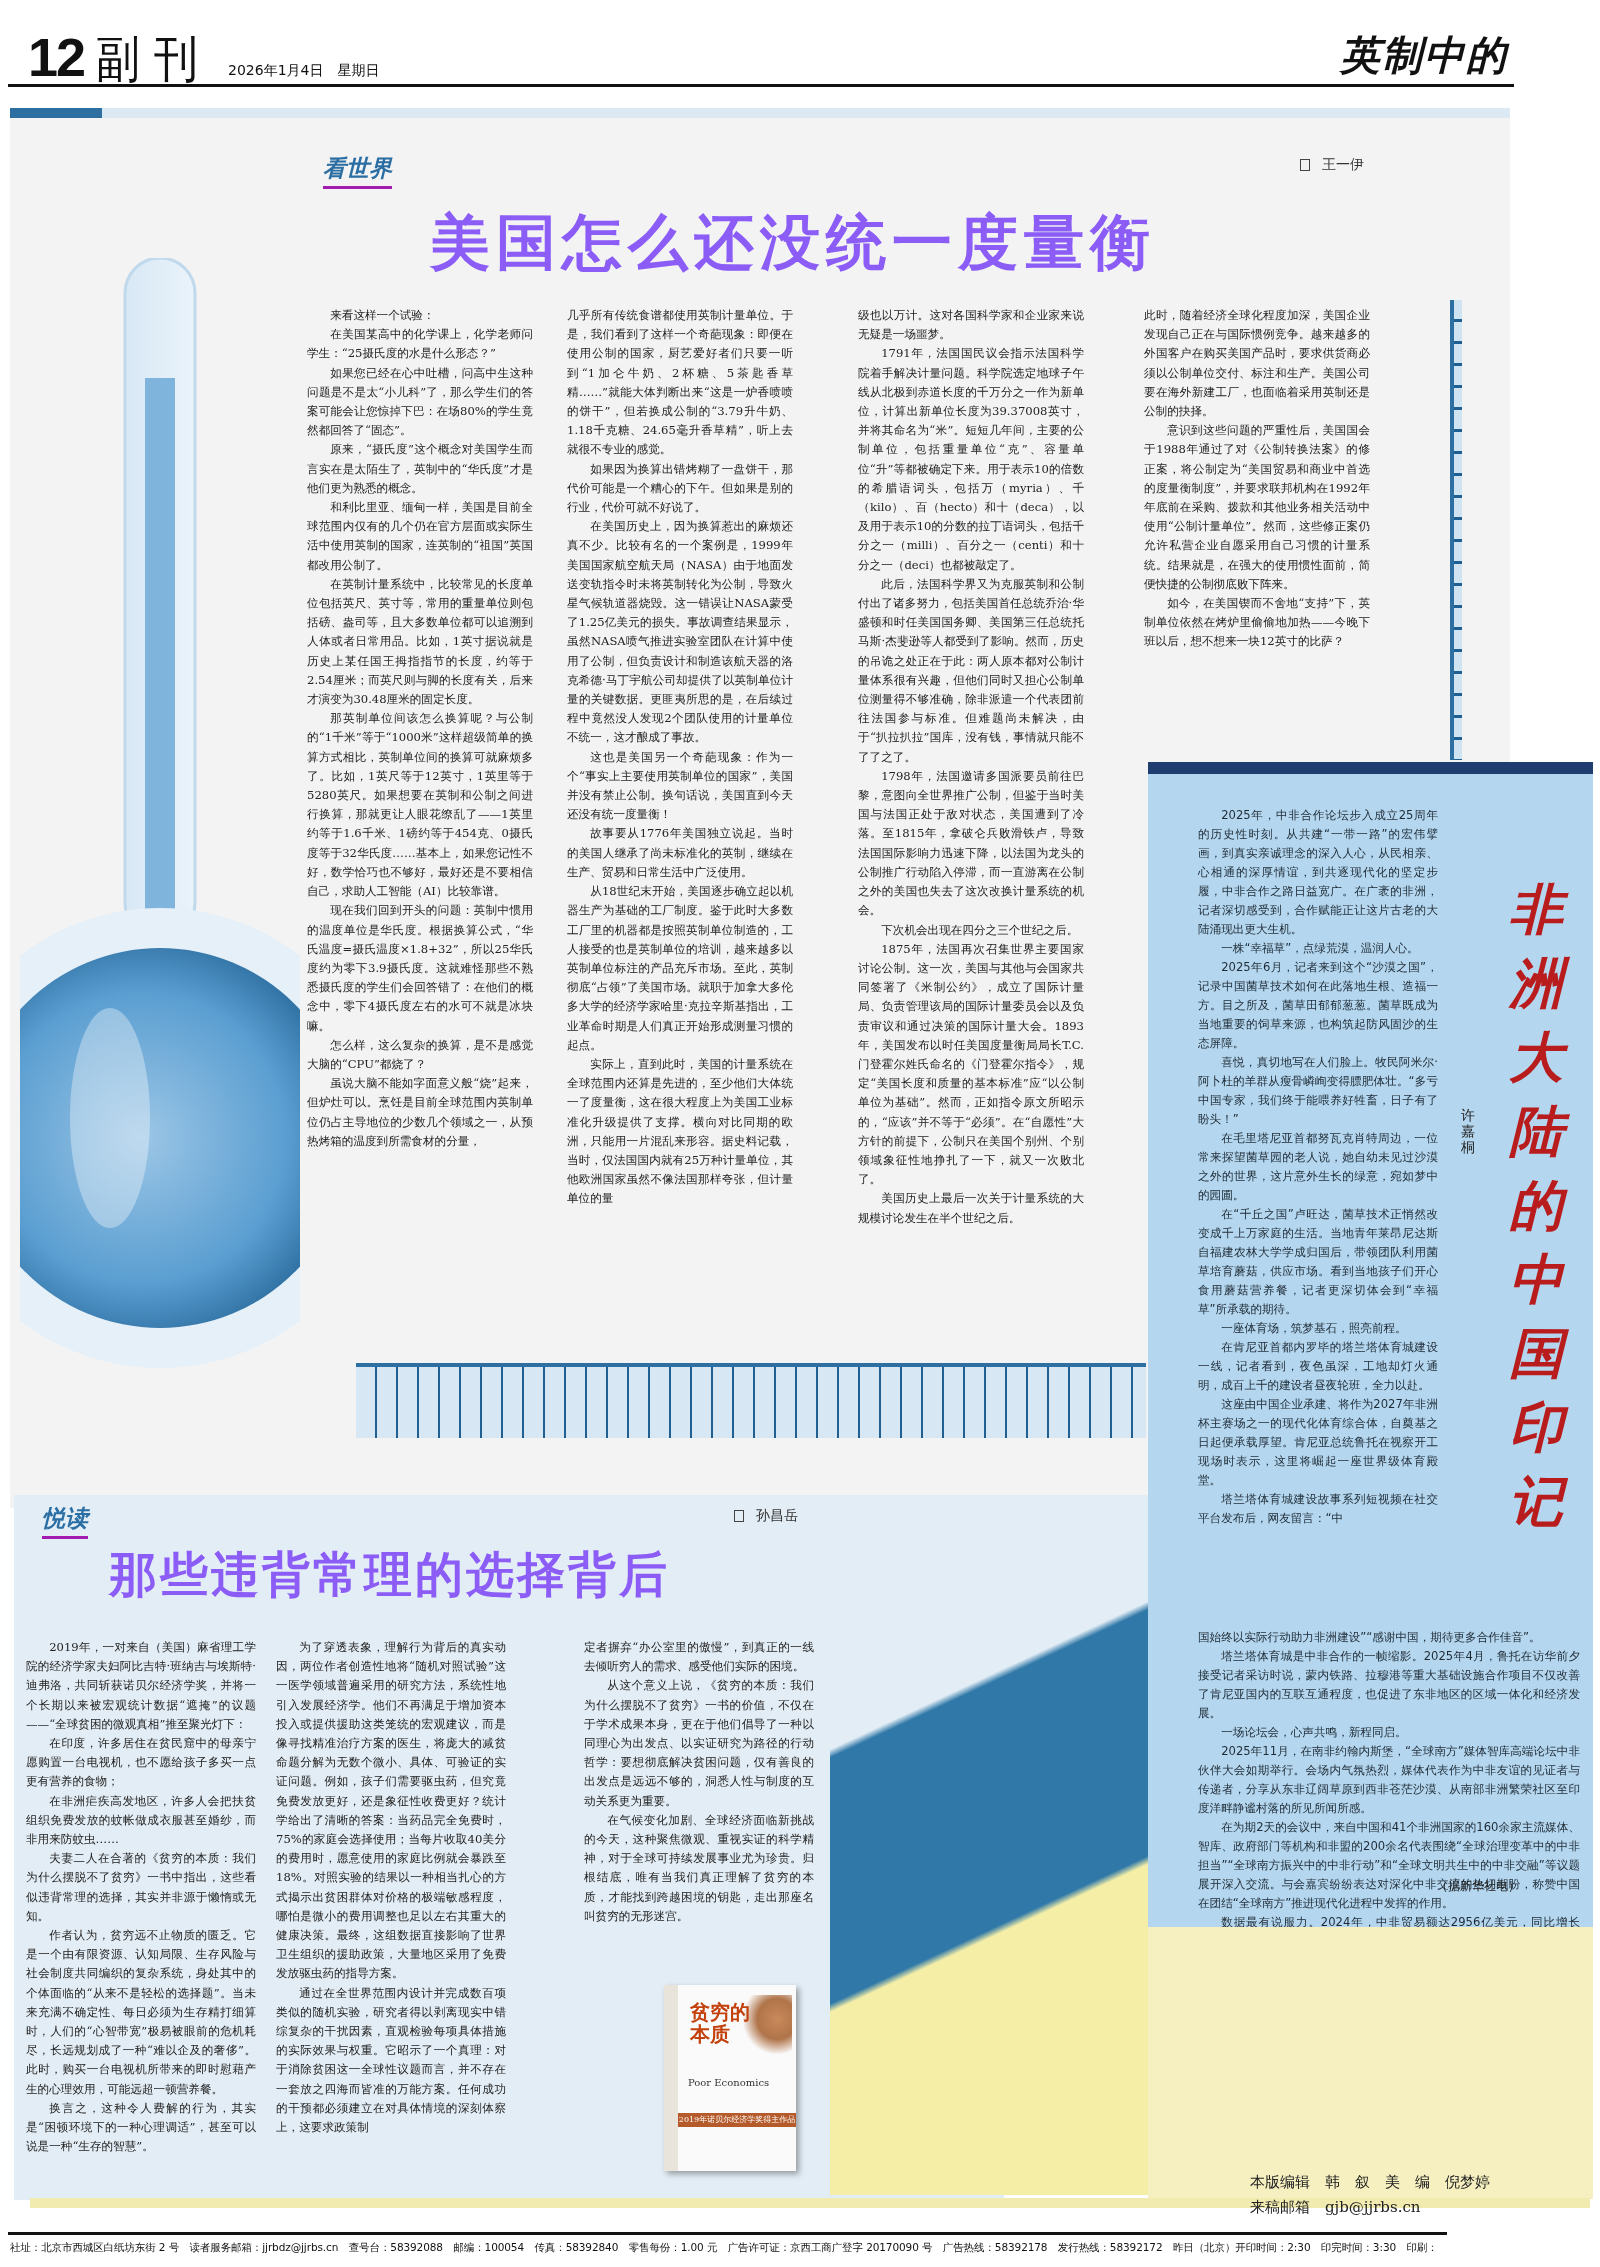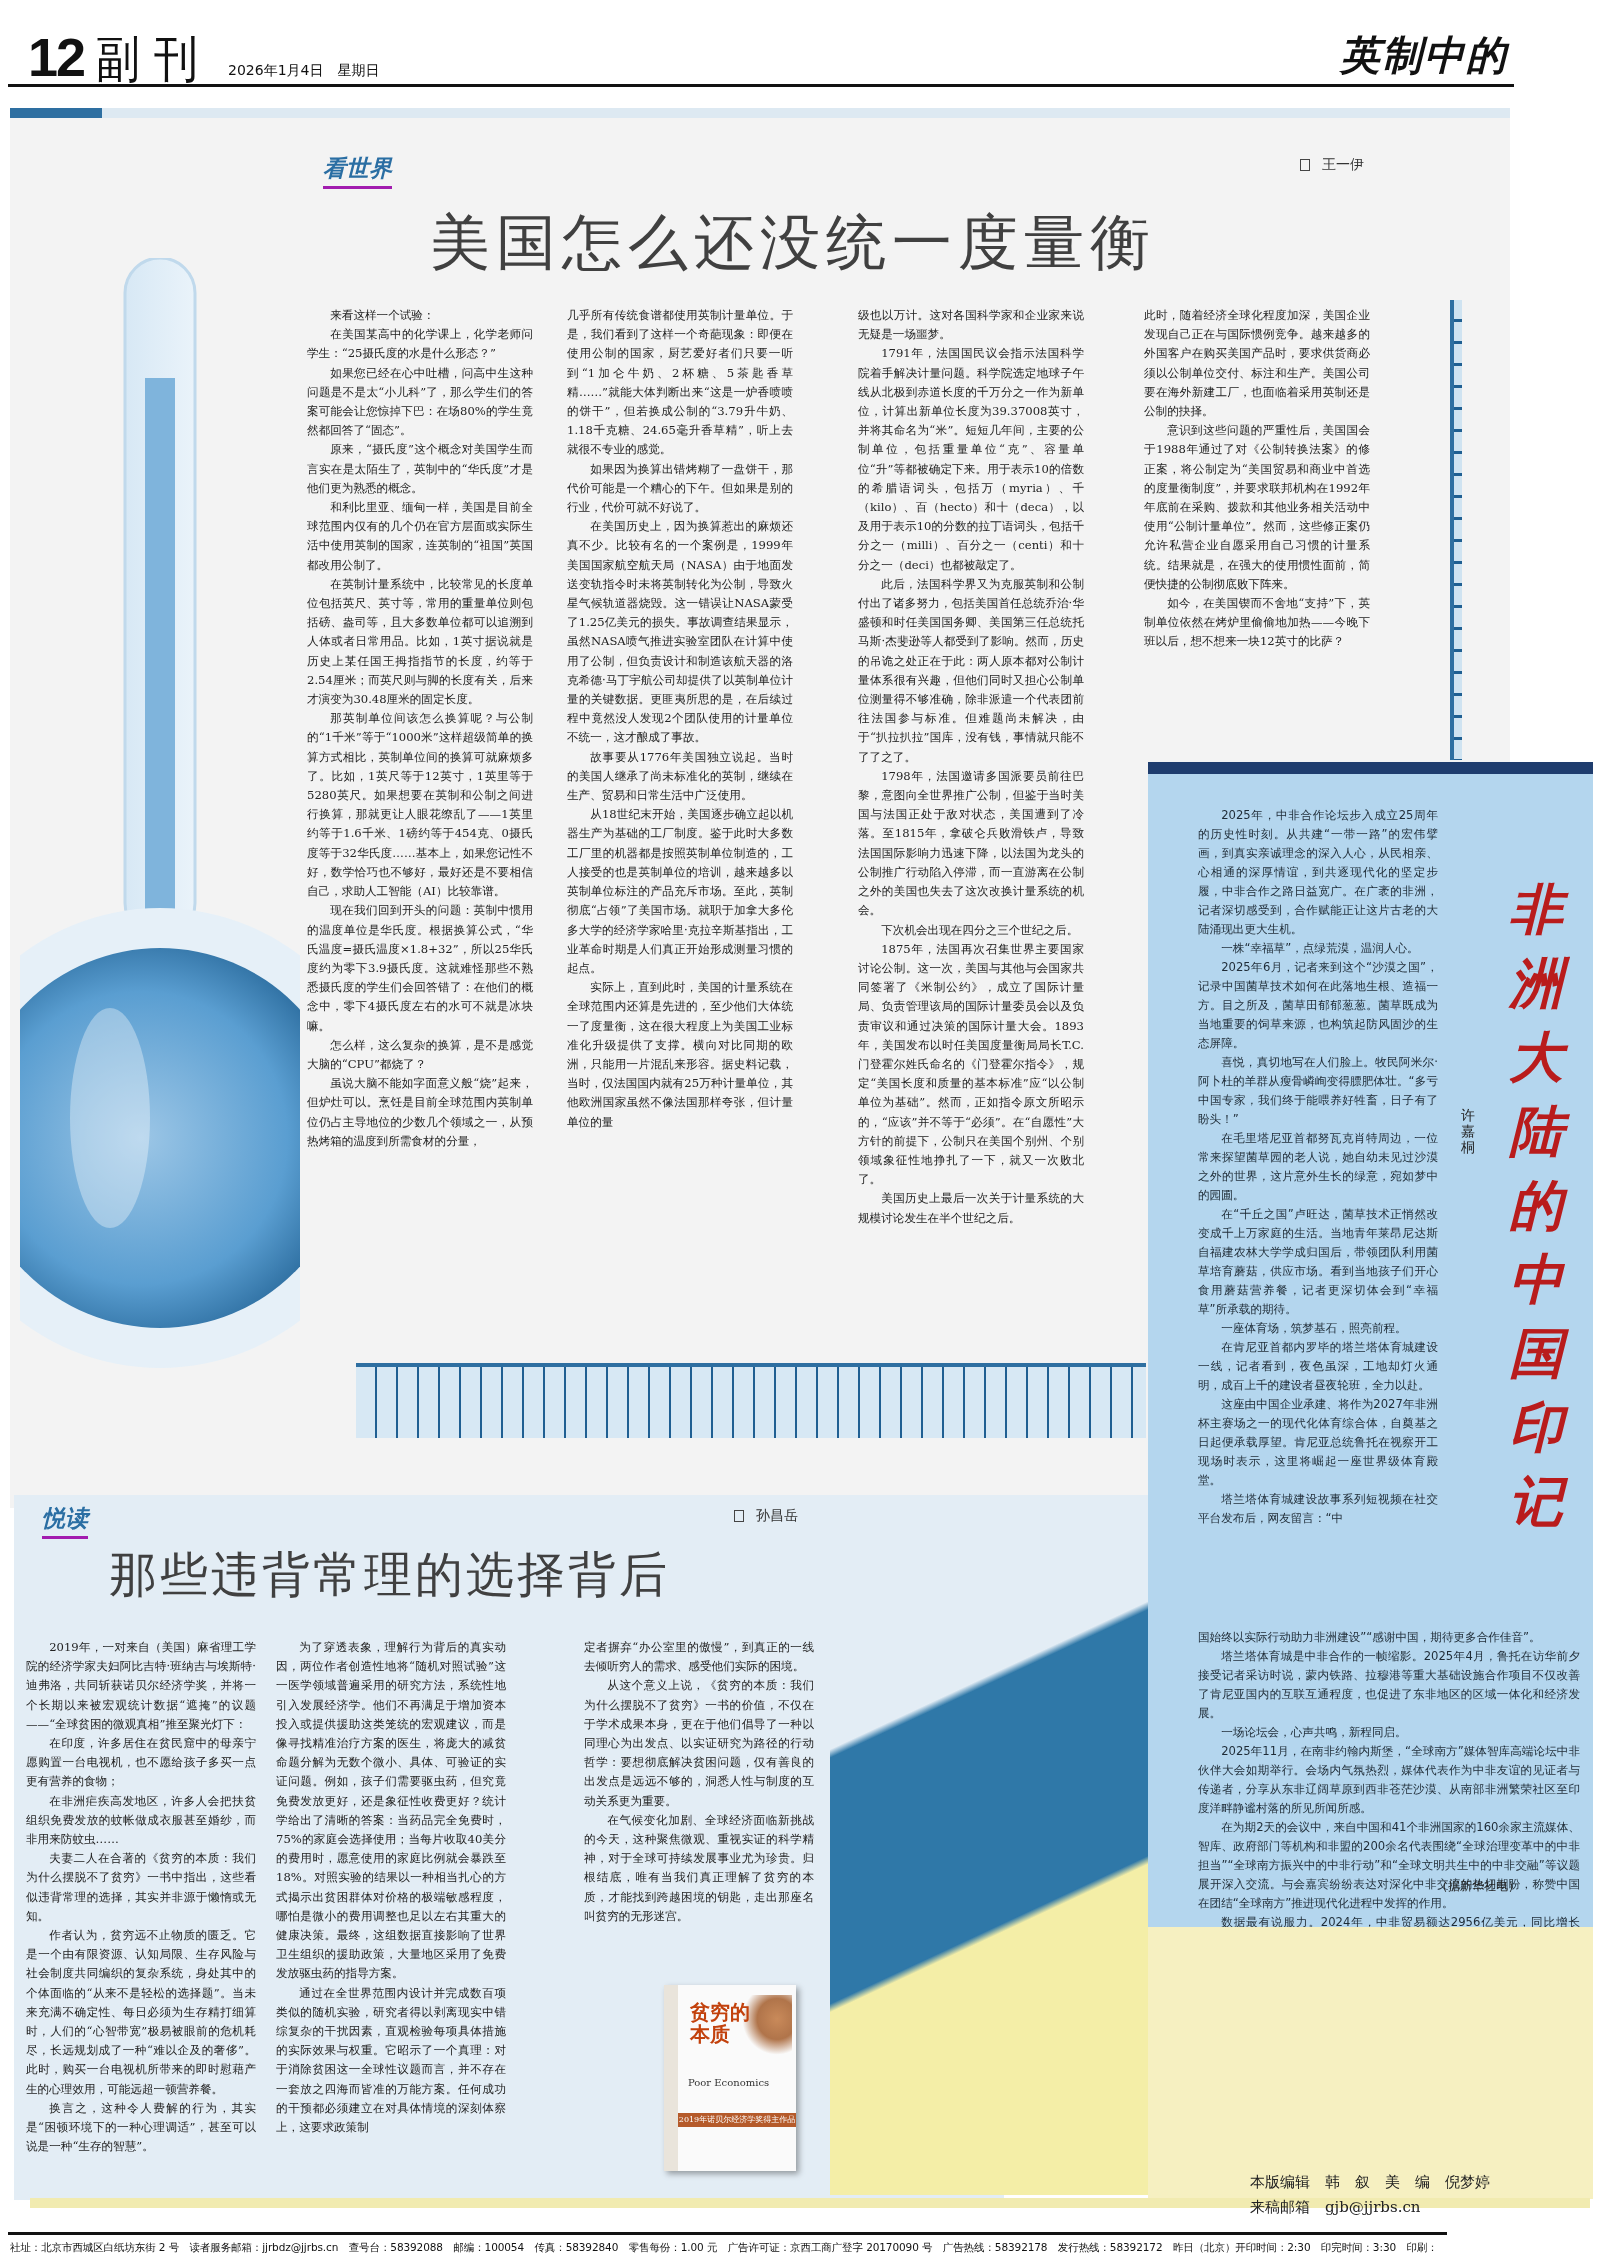--- a/index.html
+++ b/index.html
@@ -16,21 +16,21 @@
 
   
   .top-panel { position: absolute; left: 10px; top: 108px; width: 1500px; height: 1400px; background: #f3f3f3; }
   .top-panel .blue-stripe { position: absolute; left: 0; top: 0; width: 92px; height: 10px; background: #2e6fa1; }
   .top-panel .light-stripe { position: absolute; left: 92px; top: 0; right: 0; height: 10px; background: #dde9f2; }
   .thermo-bg { position: absolute; left: 10px; top: 150px; width: 280px; height: 1330px; }
 
   .column-tag { position: absolute; font-family: "DejaVu Serif", serif; font-style: italic; color: #2a6ea3; font-size: 23px; font-weight: bold; border-bottom: 3px solid #a21caf; padding-bottom: 2px; }
   .byline { position: absolute; font-size: 14px; color: #333; display: flex; align-items: center; gap: 12px; }
   .byline .box { width: 10px; height: 12px; border: 1px solid #444; display: inline-block; }
-  .headline { position: absolute; font-family: "DejaVu Sans", sans-serif; font-weight: normal; color: #404040; white-space: nowrap; }
+  .headline { position: absolute; font-family: "DejaVu Sans", sans-serif; font-weight: bold; color: #8b5cf6; white-space: nowrap; }
 
   .col { position: absolute; font-size: 11.6px; line-height: 19.2px; text-align: justify; color: #222; }
   .col p { text-indent: 2em; }
 
   
   .africa-panel { position: absolute; left: 1148px; top: 762px; width: 445px; height: 1165px; background: #b4d6ee; }
   .africa-panel .top-bar { position: absolute; left: 0; top: 0; right: 0; height: 12px; background: #1f3d6e; }
   .africa-title { position: absolute; left: 355px; top: 110px; width: 66px; font-family: "DejaVu Serif", serif; font-weight: bold; font-size: 54px; line-height: 74px; text-align: center; color: #b91c1c; font-style: italic; }
   .africa-author { position: absolute; left: 310px; top: 345px; width: 20px; font-size: 14px; line-height: 16px; text-align: center; color: #222; }
   .africa-col { position: absolute; font-family: "DejaVu Sans", sans-serif; font-size: 11.6px; line-height: 19px; text-align: justify; color: #1e2b36; }
@@ -108,20 +108,21 @@
     <p>在英制计量系统中，比较常见的长度单位包括英尺、英寸等，常用的重量单位则包括磅、盎司等，且大多数单位都可以追溯到人体或者日常用品。比如，1英寸据说就是历史上某任国王拇指指节的长度，约等于2.54厘米；而英尺则与脚的长度有关，后来才演变为30.48厘米的固定长度。</p>
     <p>那英制单位间该怎么换算呢？与公制的“1千米”等于“1000米”这样超级简单的换算方式相比，英制单位间的换算可就麻烦多了。比如，1英尺等于12英寸，1英里等于5280英尺。如果想要在英制和公制之间进行换算，那就更让人眼花缭乱了——1英里约等于1.6千米、1磅约等于454克、0摄氏度等于32华氏度……基本上，如果您记性不好，数学恰巧也不够好，最好还是不要相信自己，求助人工智能（AI）比较靠谱。</p>
     <p>现在我们回到开头的问题：英制中惯用的温度单位是华氏度。根据换算公式，“华氏温度=摄氏温度×1.8+32”，所以25华氏度约为零下3.9摄氏度。这就难怪那些不熟悉摄氏度的学生们会回答错了：在他们的概念中，零下4摄氏度左右的水可不就是冰块嘛。</p>
     <p>怎么样，这么复杂的换算，是不是感觉大脑的“CPU”都烧了？</p>
     <p>虽说大脑不能如字面意义般“烧”起来，但炉灶可以。烹饪是目前全球范围内英制单位仍占主导地位的少数几个领域之一，从预热烤箱的温度到所需食材的分量，</p>
   </div>
   <div class="col" style="left:557px; top:198px; width:226px;">
     <p style="text-indent:0">几乎所有传统食谱都使用英制计量单位。于是，我们看到了这样一个奇葩现象：即便在使用公制的国家，厨艺爱好者们只要一听到“1加仑牛奶、2杯糖、5茶匙香草精……”就能大体判断出来“这是一炉香喷喷的饼干”，但若换成公制的“3.79升牛奶、1.18千克糖、24.65毫升香草精”，听上去就很不专业的感觉。</p>
     <p>如果因为换算出错烤糊了一盘饼干，那代价可能是一个糟心的下午。但如果是别的行业，代价可就不好说了。</p>
     <p>在美国历史上，因为换算惹出的麻烦还真不少。比较有名的一个案例是，1999年美国国家航空航天局（NASA）由于地面发送变轨指令时未将英制转化为公制，导致火星气候轨道器烧毁。这一错误让NASA蒙受了1.25亿美元的损失。事故调查结果显示，虽然NASA喷气推进实验室团队在计算中使用了公制，但负责设计和制造该航天器的洛克希德·马丁宇航公司却提供了以英制单位计量的关键数据。更匪夷所思的是，在后续过程中竟然没人发现2个团队使用的计量单位不统一，这才酿成了事故。</p>
+    <p>这也是美国另一个奇葩现象：作为一个“事实上主要使用英制单位的国家”，美国并没有禁止公制。换句话说，美国直到今天还没有统一度量衡！</p>
     <p>故事要从1776年美国独立说起。当时的美国人继承了尚未标准化的英制，继续在生产、贸易和日常生活中广泛使用。</p>
     <p>从18世纪末开始，美国逐步确立起以机器生产为基础的工厂制度。鉴于此时大多数工厂里的机器都是按照英制单位制造的，工人接受的也是英制单位的培训，越来越多以英制单位标注的产品充斥市场。至此，英制彻底“占领”了美国市场。就职于加拿大多伦多大学的经济学家哈里·克拉辛斯基指出，工业革命时期是人们真正开始形成测量习惯的起点。</p>
     <p>实际上，直到此时，美国的计量系统在全球范围内还算是先进的，至少他们大体统一了度量衡，这在很大程度上为美国工业标准化升级提供了支撑。横向对比同期的欧洲，只能用一片混乱来形容。据史料记载，当时，仅法国国内就有25万种计量单位，其他欧洲国家虽然不像法国那样夸张，但计量单位的量</p>
   </div>
   <div class="col" style="left:848px; top:198px; width:226px;">
     <p style="text-indent:0">级也以万计。这对各国科学家和企业家来说无疑是一场噩梦。</p>
     <p>1791年，法国国民议会指示法国科学院着手解决计量问题。科学院选定地球子午线从北极到赤道长度的千万分之一作为新单位，计算出新单位长度为39.37008英寸，并将其命名为“米”。短短几年间，主要的公制单位，包括重量单位“克”、容量单位“升”等都被确定下来。用于表示10的倍数的希腊语词头，包括万（myria）、千（kilo）、百（hecto）和十（deca），以及用于表示10的分数的拉丁语词头，包括千分之一（milli）、百分之一（centi）和十分之一（deci）也都被敲定了。</p>
     <p>此后，法国科学界又为克服英制和公制付出了诸多努力，包括美国首任总统乔治·华盛顿和时任美国国务卿、美国第三任总统托马斯·杰斐逊等人都受到了影响。然而，历史的吊诡之处正在于此：两人原本都对公制计量体系很有兴趣，但他们同时又担心公制单位测量得不够准确，除非派遣一个代表团前往法国参与标准。但难题尚未解决，由于“扒拉扒拉”国库，没有钱，事情就只能不了了之了。</p>
     <p>1798年，法国邀请多国派要员前往巴黎，意图向全世界推广公制，但鉴于当时美国与法国正处于敌对状态，美国遭到了冷落。至1815年，拿破仑兵败滑铁卢，导致法国国际影响力迅速下降，以法国为龙头的公制推广行动陷入停滞，而一直游离在公制之外的美国也失去了这次改换计量系统的机会。</p>
     <p>下次机会出现在四分之三个世纪之后。</p>

